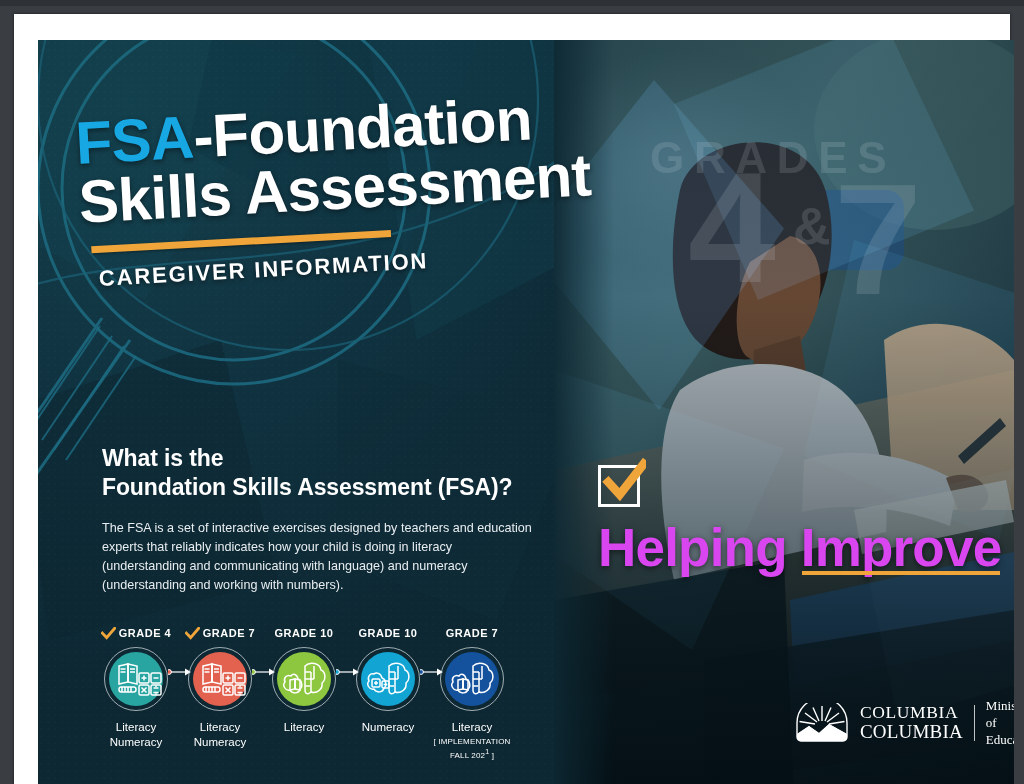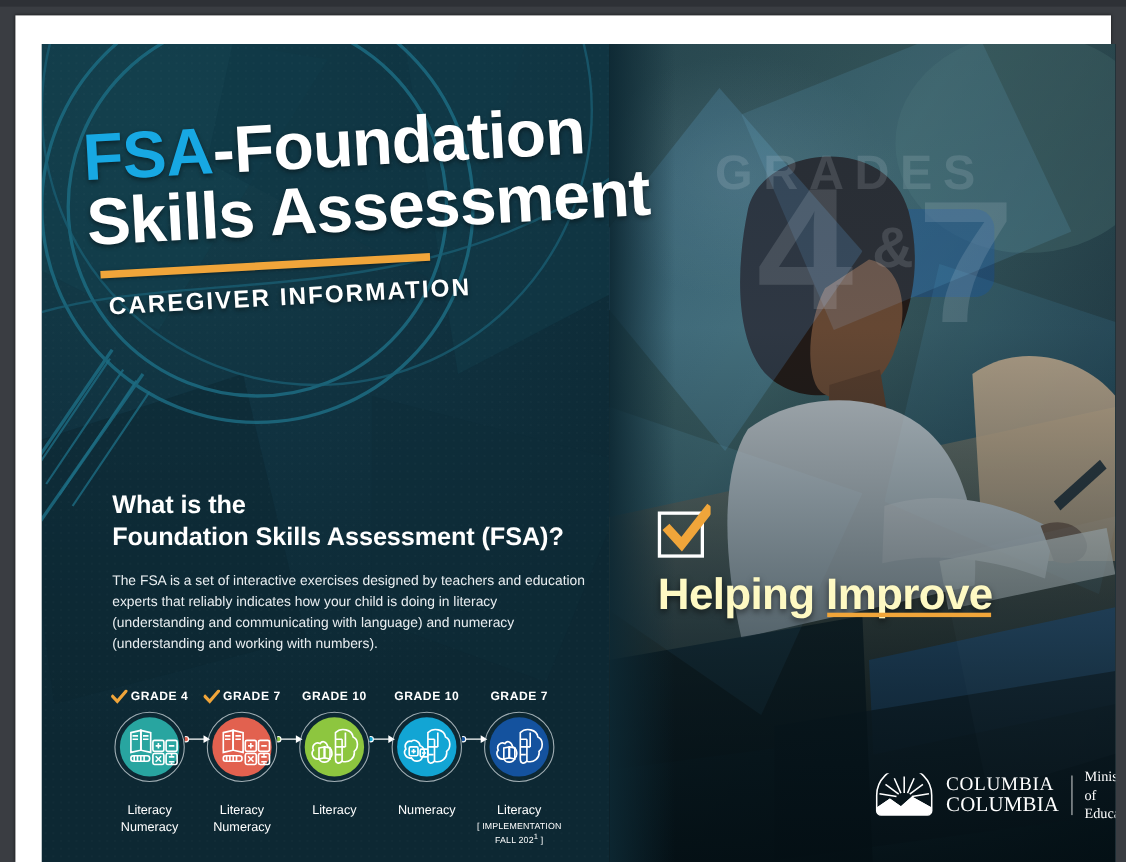--- a/index.html
+++ b/index.html
@@ -149,33 +149,33 @@
   .g-label { font-size:11px; font-weight:bold; color:#ffffff; letter-spacing:.045em; white-space:nowrap; }
   .g-circle-wrap { position:relative; width:64px; height:64px; margin:5px auto 0; }
   .g-ring {
     position:absolute; inset:0; border-radius:50%;
     border:1.6px solid rgba(216,224,228,.72);
   }
   .g-disc {
     position:absolute; left:5px; top:5px; width:54px; height:54px; border-radius:50%;
   }
   .g-icon { position:absolute; left:5px; top:5px; width:54px; height:54px; }
-  .g-sub { margin-top:19px; font-size:11.5px; color:#ffffff; line-height:1.28; }
+  .g-sub { margin-top:9px; font-size:11.5px; color:#ffffff; line-height:1.28; }
   .g-note { margin-top:2px; font-size:8px; color:#ffffff; letter-spacing:.02em; line-height:1.3; }
   .g-note sup { font-size:7px; }
   .connector { position:absolute; top:42px; height:12px; }
 
   
   .rt-block { position:absolute; left:560px; top:425px; width:420px; z-index:7; }
   .rt-check {
     width:42px; height:42px; border:3px solid #ffffff; position:relative;
     margin-bottom:13px;
   }
   .rt-headline {
-    font-size:40px; font-weight:bold; color:#fef9c3; line-height:1.06;
+    font-size:53px; font-weight:bold; color:#d946ef; line-height:1.06;
     letter-spacing:-.015em; text-shadow:0 2px 6px rgba(0,0,0,.55);
     white-space:nowrap;
   }
   .u-orange {
     display:inline-block; position:relative;
   }
   .u-orange::after {
     content:""; position:absolute; left:1px; right:1px; bottom:1px;
     height:4px; background:#f0a53a;
   }

